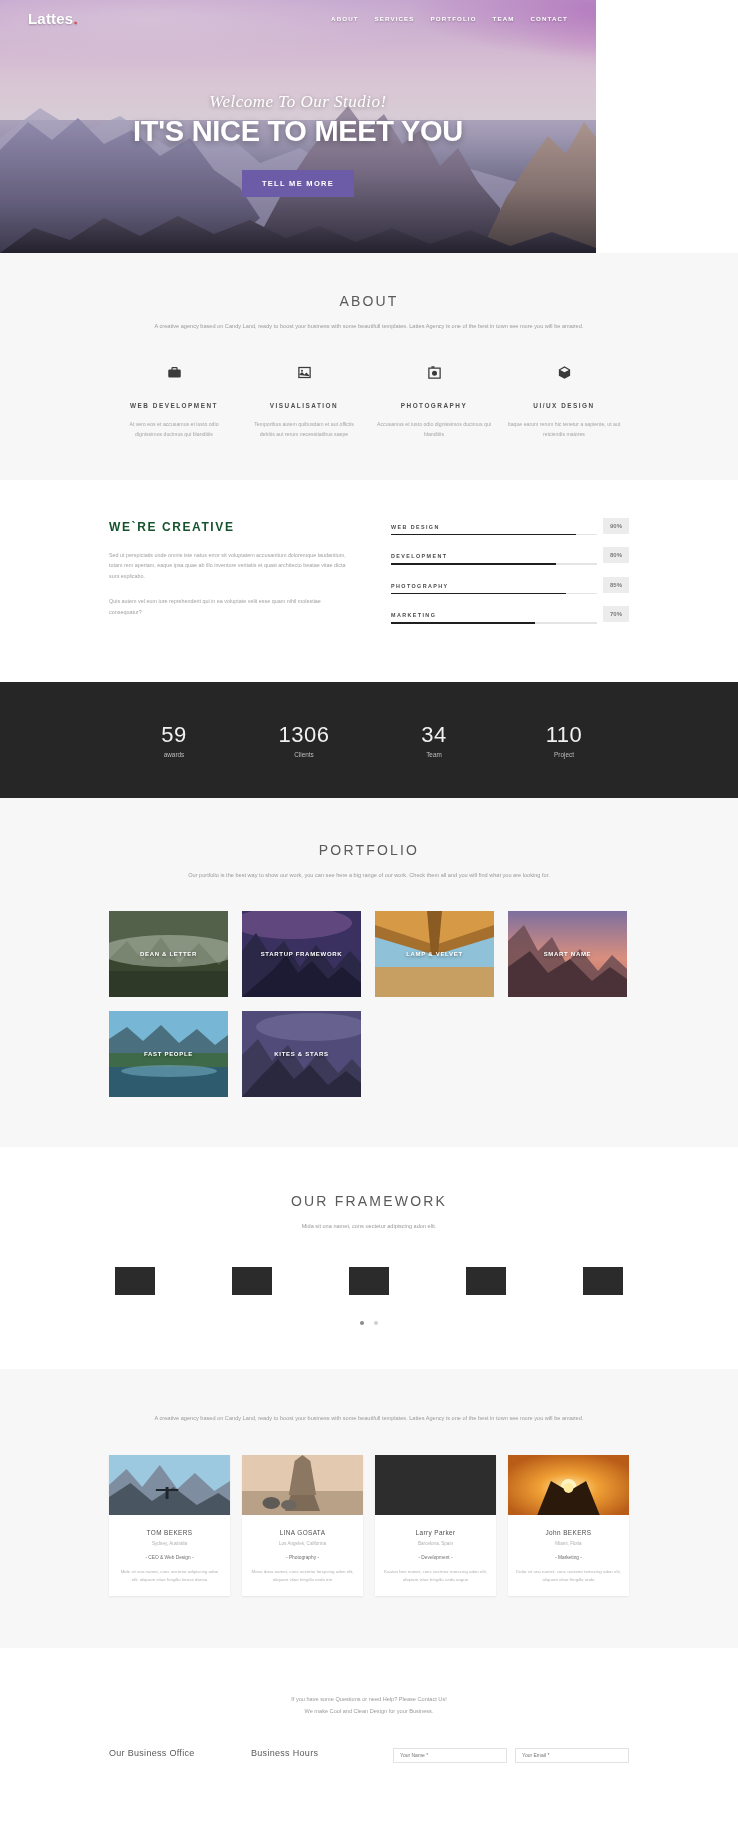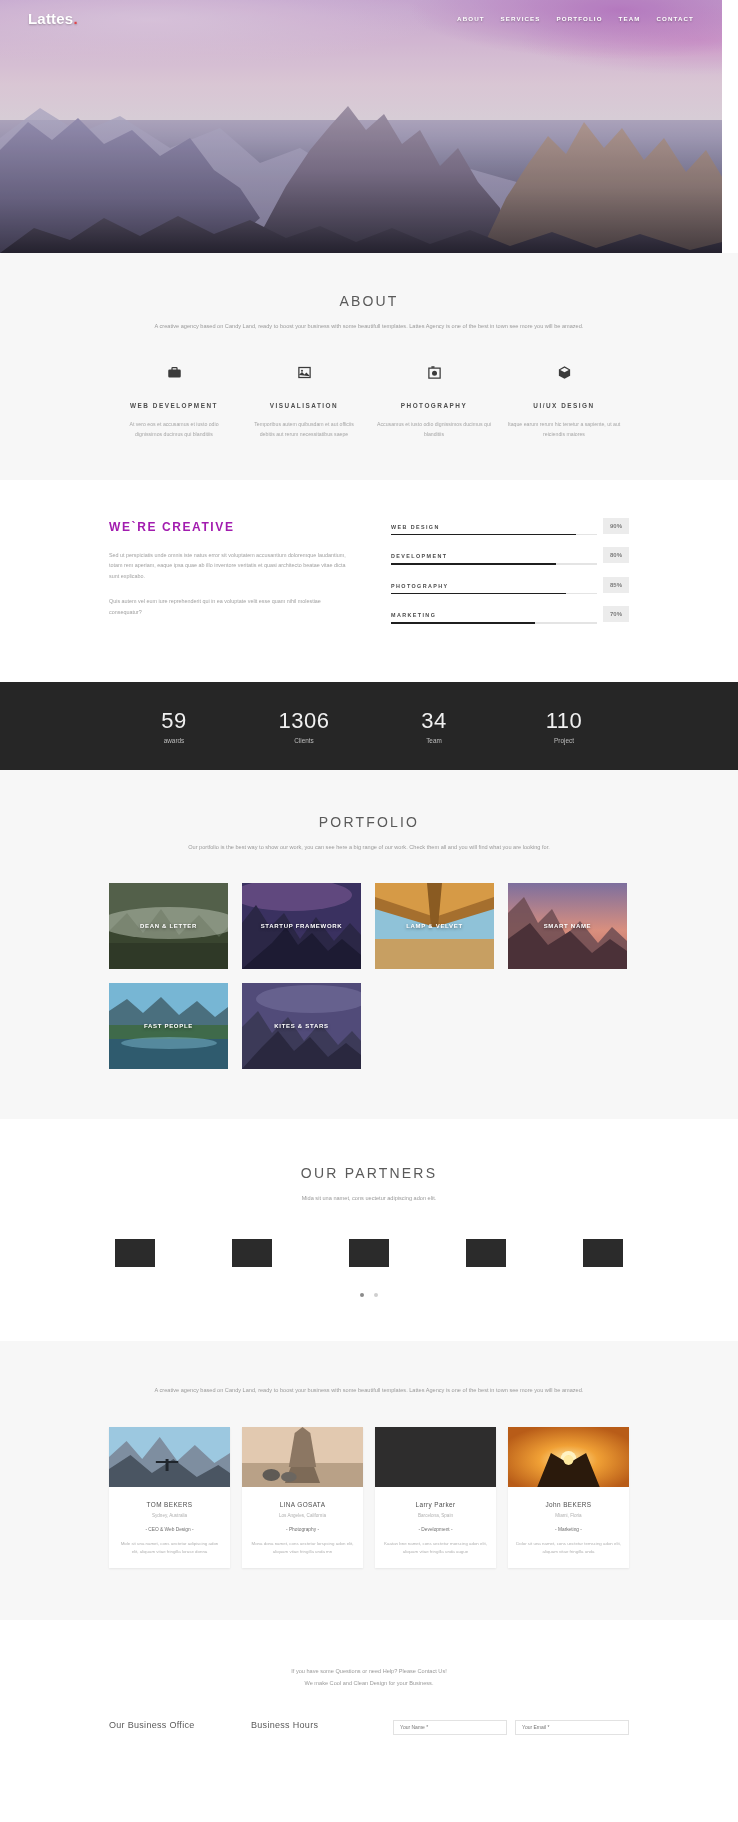--- a/index.html
+++ b/index.html
@@ -7,21 +7,21 @@
   body {
     font-family:"Liberation Sans", sans-serif;
     background:#ffffff;
     color:#555;
     -webkit-font-smoothing:antialiased;
   }
   .page { width:738px; position:relative; overflow:hidden; }
 
   
   .hero {
-    position:relative; height:253px; width:722px; overflow:hidden;
+    position:relative; height:253px; width:596px; overflow:hidden;
     background:
       linear-gradient(to bottom,
         #c9a9d6 0%, #d9b8db 8%, #e6c9dd 16%, #ddc3d8 25%,
         #cfc0d4 34%, #bfb5cc 44%, #a9a3bd 54%, #8d8aa5 64%,
         #75718c 74%, #5d5a73 84%, #49485c 92%, #3a3947 100%);
   }
   .hero-sky {
     position:absolute; left:0; top:0; width:738px; height:120px;
     background:
       radial-gradient(ellipse 300px 70px at 620px 10px, rgba(190,120,200,.85), rgba(190,120,200,0) 70%),
@@ -86,21 +86,21 @@
   .svc-title {
     font-size:6.4px; letter-spacing:1.5px; color:#4d4d4d; font-weight:600;
     margin-bottom:10px;
   }
   .svc-desc { font-size:5.2px; line-height:2.0; color:#a6a6a6; }
 
   
   .creative { display:flex; gap:44px; align-items:flex-start; }
   .creative-left { width:238px; }
   .creative-h {
-    font-size:12px; letter-spacing:1.6px; color:#a21caf; margin-bottom:16px;
+    font-size:12px; letter-spacing:1.6px; color:#14532d; margin-bottom:16px;
   }
   .creative-p { font-size:5.4px; line-height:2.0; color:#a2a2a2; margin-bottom:14px; }
   .skills { flex:1; padding-top:4px; }
   .skill { margin-bottom:18px; position:relative; }
   .skill-head { display:flex; align-items:flex-start; }
   .skill-name {
     font-size:5.4px; letter-spacing:1.4px; color:#4a4a4a; font-weight:600;
     flex:1; padding-bottom:4px;
   }
   .skill-pct {
@@ -210,20 +210,25 @@
       </div>
       <div class="nav-links">
         <a href="#">ABOUT</a>
         <a href="#">SERVICES</a>
         <a href="#">PORTFOLIO</a>
         <a href="#">TEAM</a>
         <a href="#">CONTACT</a>
       </div>
     </nav>
 
+    <div class="hero-content">
+      <div class="hero-sub">Welcome To Our Studio!</div>
+      <div class="hero-title">IT'S NICE TO MEET YOU</div>
+      <button class="hero-btn">TELL ME MORE</button>
+    </div>
   </header>
 
   <section class="section bg-light">
     <div class="inner">
       <h2 class="sec-title">ABOUT</h2>
       <p class="sec-sub">A creative agency based on Candy Land, ready to boost your business with some beautifull templates. Lattes Agency is one of the best in town see more you will be amazed.</p>
 
       <div class="services">
         <div class="svc">
           <span class="svc-icon">
@@ -318,21 +323,21 @@
                   <div class="skill-fill" id="sf3" style="width: 70%;"></div>
                 </div>
             </div>
             <div class="skill-pct">70%</div>
           </div>
         </div>
       </div>
     </div>
   </section>
 
-  <section class="section bg-dark" style="padding:26px 0;">
+  <section class="section bg-dark" style="padding:40px 0;">
     <div class="inner counters">
       <div class="cnt">
         <div class="cnt-num">59</div>
         <div class="cnt-lbl">awards</div>
       </div>
       <div class="cnt">
         <div class="cnt-num">1306</div>
         <div class="cnt-lbl">Clients</div>
       </div>
       <div class="cnt">
@@ -418,21 +423,21 @@
             <path d="M20 64 L36 48 L52 68 L68 54 L86 74 L104 60 L119 72 L119 86 L0 86Z" fill="#2a283f"></path>
           </svg>
           <div class="pf-label">KITES &amp; STARS</div>
         </div>
       </div>
     </div>
   </section>
 
   <section class="section bg-white" style="padding:46px 0 40px;">
     <div class="inner">
-      <h2 class="sec-title">OUR PARTNERS</h2>
+      <h2 class="sec-title">OUR FRAMEWORK</h2>
       <p class="sec-sub">Mida sit una namet, cons uectetur adipiscing adon elit.</p>
       <div class="partners">
         <div class="partner-logo"></div>
         <div class="partner-logo"></div>
         <div class="partner-logo"></div>
         <div class="partner-logo"></div>
         <div class="partner-logo"></div>
       </div>
       <div class="dots">
         <span class="dot-nav active"></span>

